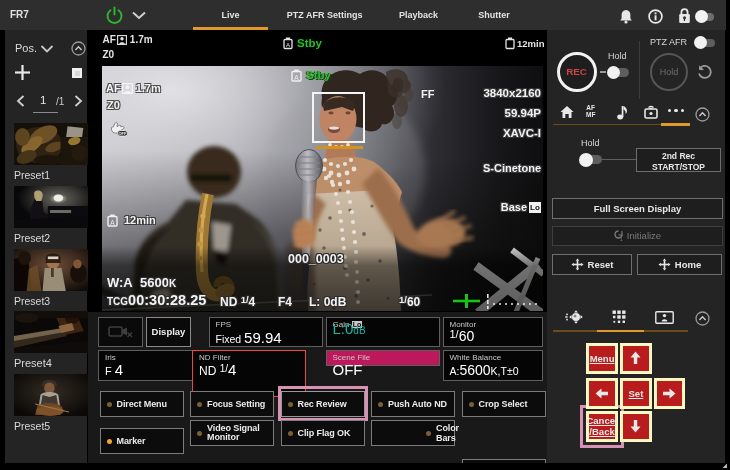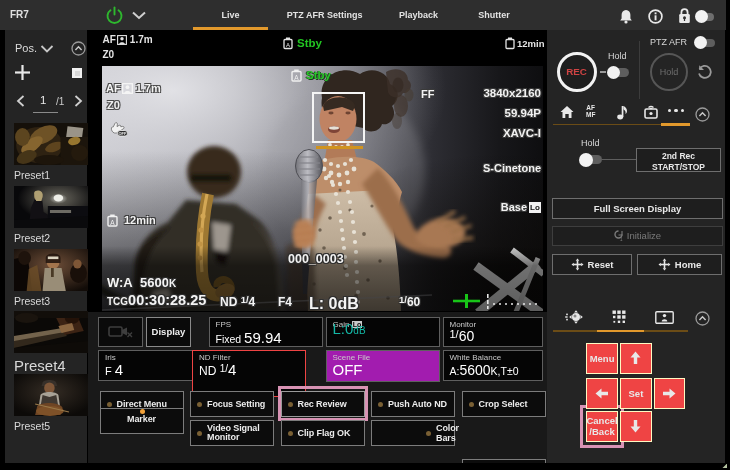--- a/index.html
+++ b/index.html
@@ -6,23 +6,23 @@
   body{width:730px;height:470px;position:relative;overflow:hidden;opacity:0.999;
        font-family:"Liberation Sans",sans-serif;-webkit-font-smoothing:antialiased;}
   .abs{position:absolute;}
   .tb-tab{position:absolute;top:0;height:30px;line-height:30px;color:#e3e3e3;
           font-size:9px;font-weight:bold;text-align:center;white-space:nowrap;
           transform:translateX(-50%);}
   .fbtn{position:absolute;width:84px;height:26px;background:#0c0c0c;
         border:1px solid #7c7c7c;box-sizing:border-box;display:flex;align-items:center;}
   .dot{width:5px;height:5px;border-radius:50%;background:#7a6034;margin:0 5px 0 6px;flex:none;}
   .flabel{color:#ececec;font-size:9px;font-weight:bold;letter-spacing:-0.1px;}
-  .dbtn{position:absolute;width:31.5px;height:31.5px;background:#ef4444;
-        border:1px solid #fef9c3;box-sizing:border-box;color:#e8e8e8;font-weight:bold;
-        display:flex;align-items:center;justify-content:center;text-align:center;}
+  .dbtn{position:absolute;width:31.5px;height:31.5px;background:#b91c1c;
+        border:3px solid #fef9c3;box-sizing:border-box;color:#e8e8e8;font-weight:bold;
+        display:flex;align-items:center;justify-content:center;text-align:center;text-decoration:underline;}
 </style>
 </head>
 <body>
 
 <div class="abs" style="left:0;top:0;width:726px;height:30px;background:#2e2e2e;"></div>
 <div class="abs" style="left:10px;top:0;height:30px;line-height:30px;color:#e0e0e0;font-size:10px;font-weight:bold;">FR7</div>
 <svg class="abs" style="left:105px;top:6px" width="19" height="19" viewBox="0 0 19 19">
   <path d="M5.5 4.2 A7 7 0 1 0 13.5 4.2" fill="none" stroke="#2eb82e" stroke-width="1.9" stroke-linecap="round"></path>
   <line x1="9.5" y1="1.5" x2="9.5" y2="8.5" stroke="#2eb82e" stroke-width="1.9" stroke-linecap="round"></line>
 </svg>
@@ -139,21 +139,21 @@
   <rect width="70" height="42" fill="#0b0907"></rect>
   <path d="M0 25 L46 17 L50 22 L0 33 Z" fill="#7e6e54" opacity="0.9"></path>
   <path d="M0 30 L48 21 L50 25 L0 37 Z" fill="#32281c"></path>
   <path d="M38 3 L58 0 L66 20 L48 24 Z" fill="#3c2314"></path>
   <ellipse cx="55" cy="7" rx="7" ry="6" fill="#241208"></ellipse>
   <path d="M42 15 L55 12 L57 19 L45 22 Z" fill="#8a6540"></path>
   <rect x="0" y="0" width="70" height="7" fill="#120e0a"></rect>
   <ellipse cx="12" cy="7" rx="11" ry="5" fill="#1a140e"></ellipse>
   <path d="M0 37 L70 30 L70 42 L0 42 Z" fill="#0e0b08"></path>
 </svg>
-<div class="abs" style="left:14px;top:357px;color:#d8d8d8;font-size:15px;">Preset4</div>
+<div class="abs" style="left:14px;top:357px;color:#d8d8d8;font-size:11px;">Preset4</div>
 
 <svg class="abs" style="left:14px;top:373.5px" width="74" height="42" viewBox="0 0 70 42" preserveAspectRatio="none">
   <rect width="70" height="42" fill="#0f0d0b"></rect>
   <radialGradient id="p5g" cx="0.5" cy="0.42" r="0.62">
     <stop offset="0" stop-color="#342c24"></stop>
       <stop offset="1" stop-color="#0c0a08"></stop>
   </radialGradient>
   <rect width="70" height="42" fill="url(#p5g)"></rect>
   <path d="M27 9 C27 5 40 5 40 9 L41 12 L26 12 Z" fill="#37302a"></path>
   <ellipse cx="33.5" cy="14" rx="5" ry="5.5" fill="#7e5638"></ellipse>
@@ -398,21 +398,21 @@
 
 <div class="abs" style="left:311.9px;top:91.9px;width:53px;height:51px;border:2.5px solid #f5f5f5;box-sizing:border-box;"></div>
 <div class="abs" style="left:316px;top:146.4px;width:47px;height:2.5px;background:#d0931f;"></div>
 
 <div class="abs" style="left:288px;top:252px;color:#f2f2f2;font-size:12.5px;font-weight:bold;text-shadow:-1px -1px 0 #2e2e2e,1px -1px 0 #2e2e2e,-1px 1px 0 #2e2e2e,1px 1px 0 #2e2e2e;">000_0003</div>
 
 <div class="abs" style="left:107px;top:275px;color:#f4f4f4;font-size:13px;font-weight:bold;text-shadow:-1px -1px 0 #2e2e2e,1px -1px 0 #2e2e2e,-1px 1px 0 #2e2e2e,1px 1px 0 #2e2e2e;">W:A&nbsp; 5600<span style="font-size:10px">K</span></div>
 <div class="abs" style="left:107px;top:293px;color:#f4f4f4;font-size:10px;font-weight:bold;text-shadow:-1px -1px 0 #2e2e2e,1px -1px 0 #2e2e2e,-1px 1px 0 #2e2e2e,1px 1px 0 #2e2e2e;line-height:15px;">TCG<span style="font-size:14.5px">00:30:28.25</span></div>
 <div class="abs" style="left:220px;top:294px;color:#f4f4f4;font-size:12px;font-weight:bold;text-shadow:-1px -1px 0 #2e2e2e,1px -1px 0 #2e2e2e,-1px 1px 0 #2e2e2e,1px 1px 0 #2e2e2e;">ND <span style="font-size:9.5px;vertical-align:2.5px;">1/</span>4</div>
 <div class="abs" style="left:278px;top:294.5px;color:#f4f4f4;font-size:12px;font-weight:bold;text-shadow:-1px -1px 0 #2e2e2e,1px -1px 0 #2e2e2e,-1px 1px 0 #2e2e2e,1px 1px 0 #2e2e2e;">F4</div>
-<div class="abs" style="left:309px;top:294.5px;color:#f4f4f4;font-size:16px;font-weight:bold;text-shadow:-1px -1px 0 #2e2e2e,1px -1px 0 #2e2e2e,-1px 1px 0 #2e2e2e,1px 1px 0 #2e2e2e;">L: 0dB</div>
+<div class="abs" style="left:309px;top:294.5px;color:#f4f4f4;font-size:12px;font-weight:bold;text-shadow:-1px -1px 0 #2e2e2e,1px -1px 0 #2e2e2e,-1px 1px 0 #2e2e2e,1px 1px 0 #2e2e2e;">L: 0dB</div>
 <div class="abs" style="left:399px;top:294px;color:#f4f4f4;font-size:12px;font-weight:bold;text-shadow:-1px -1px 0 #2e2e2e,1px -1px 0 #2e2e2e,-1px 1px 0 #2e2e2e,1px 1px 0 #2e2e2e;"><span style="font-size:9.5px;vertical-align:2.5px;">1/</span>60</div>
 <svg class="abs" style="left:450px;top:292px" width="95" height="18" viewBox="0 0 95 18">
   <line x1="3" y1="9" x2="30" y2="9" stroke="#18c418" stroke-width="2.6"></line>
   <line x1="16.5" y1="2" x2="16.5" y2="16" stroke="#18c418" stroke-width="3"></line>
   <g fill="#e8e8e8">
     <rect x="37" y="2" width="1.6" height="4"></rect>
       <rect x="37" y="8" width="1.6" height="4"></rect>
       <rect x="37" y="14" width="1.6" height="3"></rect>
     <circle cx="44" cy="12" r="1"></circle>
       <circle cx="50" cy="12" r="1"></circle>
@@ -448,21 +448,21 @@
   <div style="position:absolute;left:6px;top:10px;color:#fff;font-size:11px;"><span style="vertical-align:3px;">1/</span><span style="font-size:14px;">60</span></div>
 </div>
 <div class="abs" style="left:98px;top:350px;width:107px;height:30.5px;background:#050505;border:1px solid #5f5f5f;box-sizing:border-box;">
   <div style="position:absolute;left:6px;top:2px;color:#c9c9c9;font-size:8px;text-align:right;">Iris</div>
   <div style="position:absolute;left:6px;top:10px;color:#fff;font-size:11px;">F <span style="font-size:15px;">4</span></div>
 </div>
 <div class="abs" style="left:192px;top:350px;width:114px;height:47px;background:#050505;border:1px solid #ef4444;box-sizing:border-box;">
   <div style="position:absolute;left:6px;top:2px;color:#c9c9c9;font-size:8px;">ND Filter</div>
   <div style="position:absolute;left:6px;top:10px;color:#fff;font-size:12px;">ND <span style="font-size:10px;vertical-align:3px;">1/</span><span style="font-size:15px;">4</span></div>
 </div>
-<div class="abs" style="left:325.5px;top:350px;width:114px;height:32px;background:#a21caf;border:1px solid #5f5f5f;box-sizing:border-box;">
+<div class="abs" style="left:325.5px;top:350px;width:114px;height:16px;background:#be185d;border:1px solid #5f5f5f;box-sizing:border-box;">
   <div style="position:absolute;left:6px;top:2px;color:#c9c9c9;font-size:8px;">Scene File</div>
   <div style="position:absolute;left:6px;top:10px;color:#fff;font-size:15px;">OFF</div>
 </div>
 <div class="abs" style="left:442.5px;top:350px;width:100.5px;height:30.5px;background:#050505;border:1px solid #5f5f5f;box-sizing:border-box;">
   <div style="position:absolute;left:6px;top:2px;color:#c9c9c9;font-size:8px;">White Balance</div>
   <div style="position:absolute;left:6px;top:11px;color:#fff;font-size:10.5px;">A:<span style="font-size:14px;">5600</span>K,T±0</div>
 </div>
 
 <div class="abs" style="left:278.4px;top:386.3px;width:89.2px;height:35px;border:3px solid #d893b4;box-sizing:border-box;"></div>
 
@@ -479,21 +479,21 @@
     <span class="flabel">Rec Review</span>
   </div>
 <div class="fbtn" style="left:371px;top:391.4px;">
     <span class="dot"></span>
     <span class="flabel">Push Auto ND</span>
   </div>
 <div class="fbtn" style="left:461.5px;top:391.4px;">
     <span class="dot"></span>
     <span class="flabel">Crop Select</span>
   </div>
-<div class="fbtn" style="left:99.5px;top:408px;flex-direction:column;">
+<div class="fbtn" style="left:99.5px;top:428px;">
     <span class="dot" style="background:#f2a23a;"></span>
     <span class="flabel">Marker</span>
   </div>
 <div class="fbtn" style="left:190px;top:420px;">
     <span class="dot"></span>
     <span class="flabel" style="line-height:9.5px;">Video Signal<br>Monitor</span>
   </div>
 <div class="fbtn" style="left:280.5px;top:420px;">
     <span class="dot"></span>
     <span class="flabel">Clip Flag OK</span>

